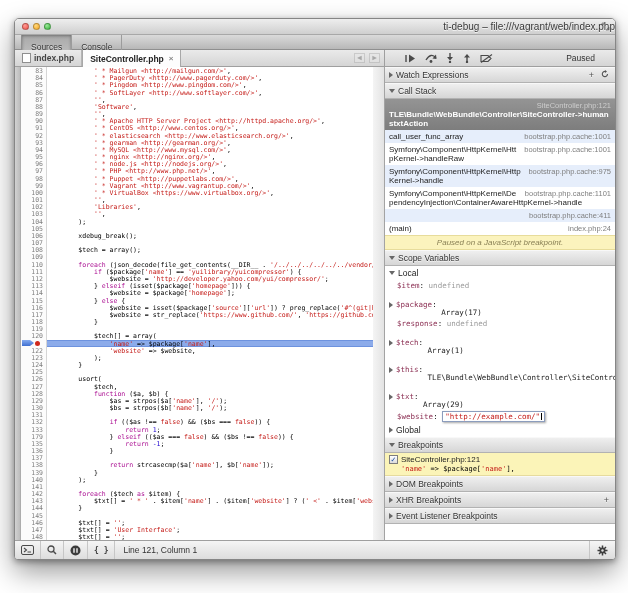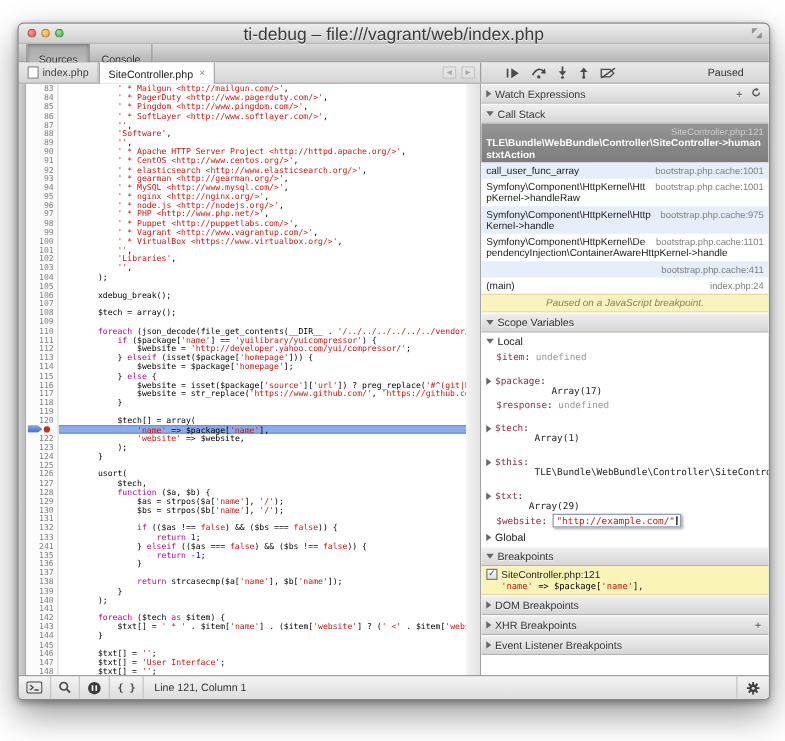--- a/index.html
+++ b/index.html
@@ -9,33 +9,33 @@
     box-shadow:0 12px 28px rgba(0,0,0,.40),0 2px 6px rgba(0,0,0,.35);
     background:#fff;overflow:hidden;display:flex;flex-direction:column;}
   
   .titlebar{height:15px;flex:0 0 15px;background:linear-gradient(#eeeeee,#cfcfcf);
     border-bottom:1px solid #a8a8a8;position:relative;display:flex;align-items:center;}
   .lights{position:absolute;left:7px;top:4px;display:flex;gap:4px;}
   .light{width:7px;height:7px;border-radius:50%;border:1px solid rgba(0,0,0,.25);box-sizing:border-box;}
   .l-red{background:radial-gradient(circle at 35% 30%,#ff9d97,#f05248);}
   .l-yel{background:radial-gradient(circle at 35% 30%,#ffd97e,#f5a623);}
   .l-grn{background:radial-gradient(circle at 35% 30%,#9ee89b,#35b63a);}
-  .title{flex:1;text-align:center;font-size:14px;color:#3a3a3a;text-shadow:0 1px 0 rgba(255,255,255,.8);}
+  .title{flex:1;text-align:right;font-size:10px;color:#3a3a3a;text-shadow:0 1px 0 rgba(255,255,255,.8);}
   .resize-glyph{position:absolute;right:5px;top:3px;opacity:.55;}
   
   .toolbar{height:14px;flex:0 0 14px;background:linear-gradient(#dadada,#b7b7b7);
     border-bottom:1px solid #8f8f8f;display:flex;align-items:stretch;padding-left:6px;}
   .tb-btn{font-size:8.5px;color:#333;padding:12px 9px;display:flex;align-items:center;
     border-right:1px solid #9c9c9c;text-shadow:0 1px 0 rgba(255,255,255,.6);cursor:default;}
   .tb-btn.active{background:linear-gradient(#a9a9a9,#c3c3c3);box-shadow:inset 0 1px 3px rgba(0,0,0,.35);
     border-left:1px solid #8f8f8f;}
   
   .tabband{height:16px;flex:0 0 16px;display:flex;background:linear-gradient(#eaeaea,#d5d5d5);
     border-bottom:1px solid #9f9f9f;}
-  .tabs-left{width:369px;flex:0 0 369px;display:flex;align-items:stretch;position:relative;}
+  .tabs-left{width:369px;flex:0 0 369px;display:flex;align-items:stretch;position:relative;font-weight:bold;}
   .ftab{font-size:8.5px;color:#444;padding:0 7px;display:flex;align-items:center;gap:3px;
     border-right:1px solid #b5b5b5;cursor:default;}
   .ftab.active{background:#fdfdfd;border-right:1px solid #a8a8a8;border-left:1px solid #a8a8a8;
     margin-bottom:-1px;color:#222;}
   .file-glyph{width:7px;height:8px;border:1px solid #8f8f8f;background:#fff;display:inline-block;}
   .tab-close{color:#888;font-size:8px;margin-left:2px;}
   .tab-overflow{position:absolute;right:4px;top:0;bottom:0;display:flex;align-items:center;gap:4px;opacity:.45;}
   .tov{font-size:8px;color:#666;border:1px solid #aaa;width:9px;height:8px;line-height:8px;text-align:center;background:#e8e8e8;}
   .controls{flex:1;display:flex;align-items:center;gap:9px;padding:0 20px;border-left:1px solid #9f9f9f;}
   .dbg-btn{display:flex;align-items:center;cursor:default;}
@@ -216,21 +216,21 @@
         <div class="gl">124</div>
         <div class="gl">125</div>
         <div class="gl">126</div>
         <div class="gl">127</div>
         <div class="gl">128</div>
         <div class="gl">129</div>
         <div class="gl">130</div>
         <div class="gl">131</div>
         <div class="gl">132</div>
         <div class="gl">133</div>
-        <div class="gl">241</div>
+        <div class="gl">179</div>
         <div class="gl">135</div>
         <div class="gl">136</div>
         <div class="gl">137</div>
         <div class="gl">138</div>
         <div class="gl">139</div>
         <div class="gl">140</div>
         <div class="gl">141</div>
         <div class="gl">142</div>
         <div class="gl">143</div>
         <div class="gl">144</div>

